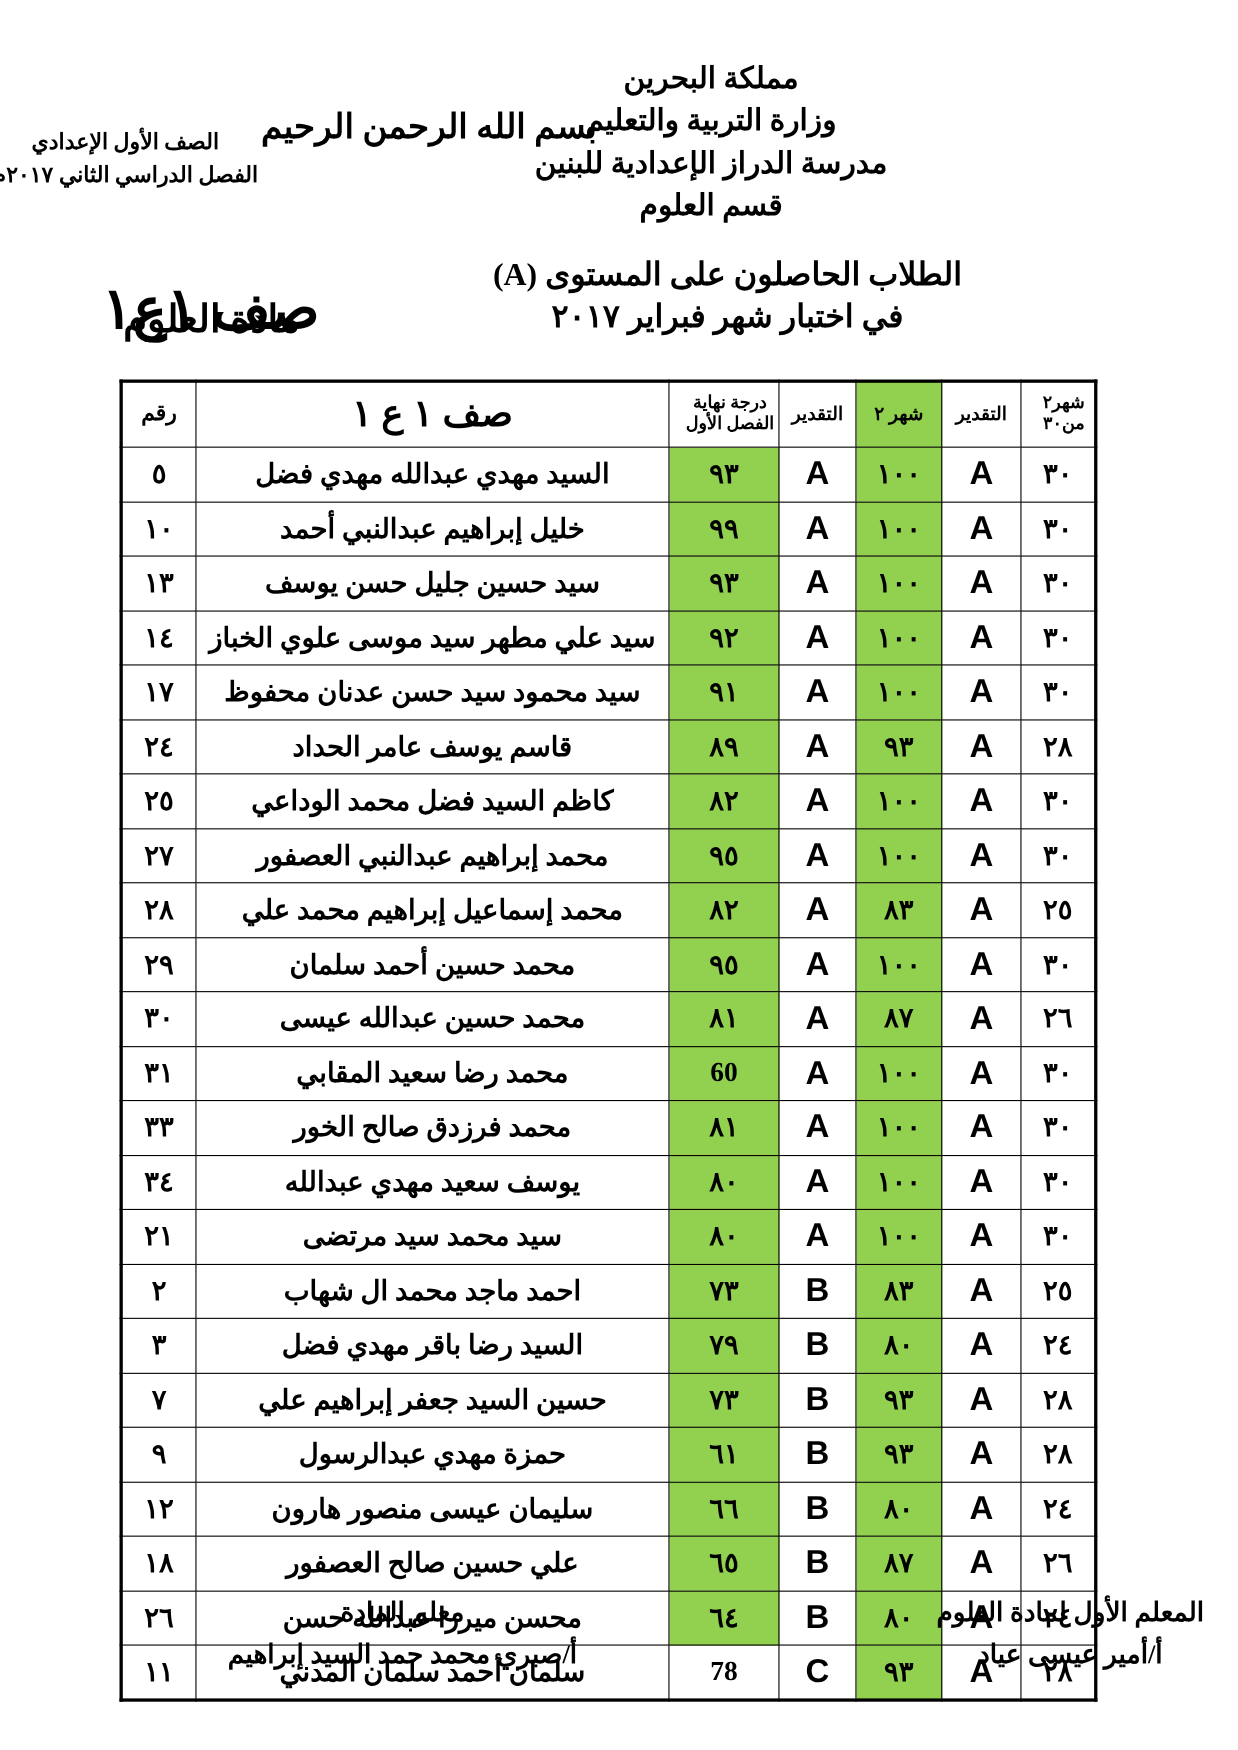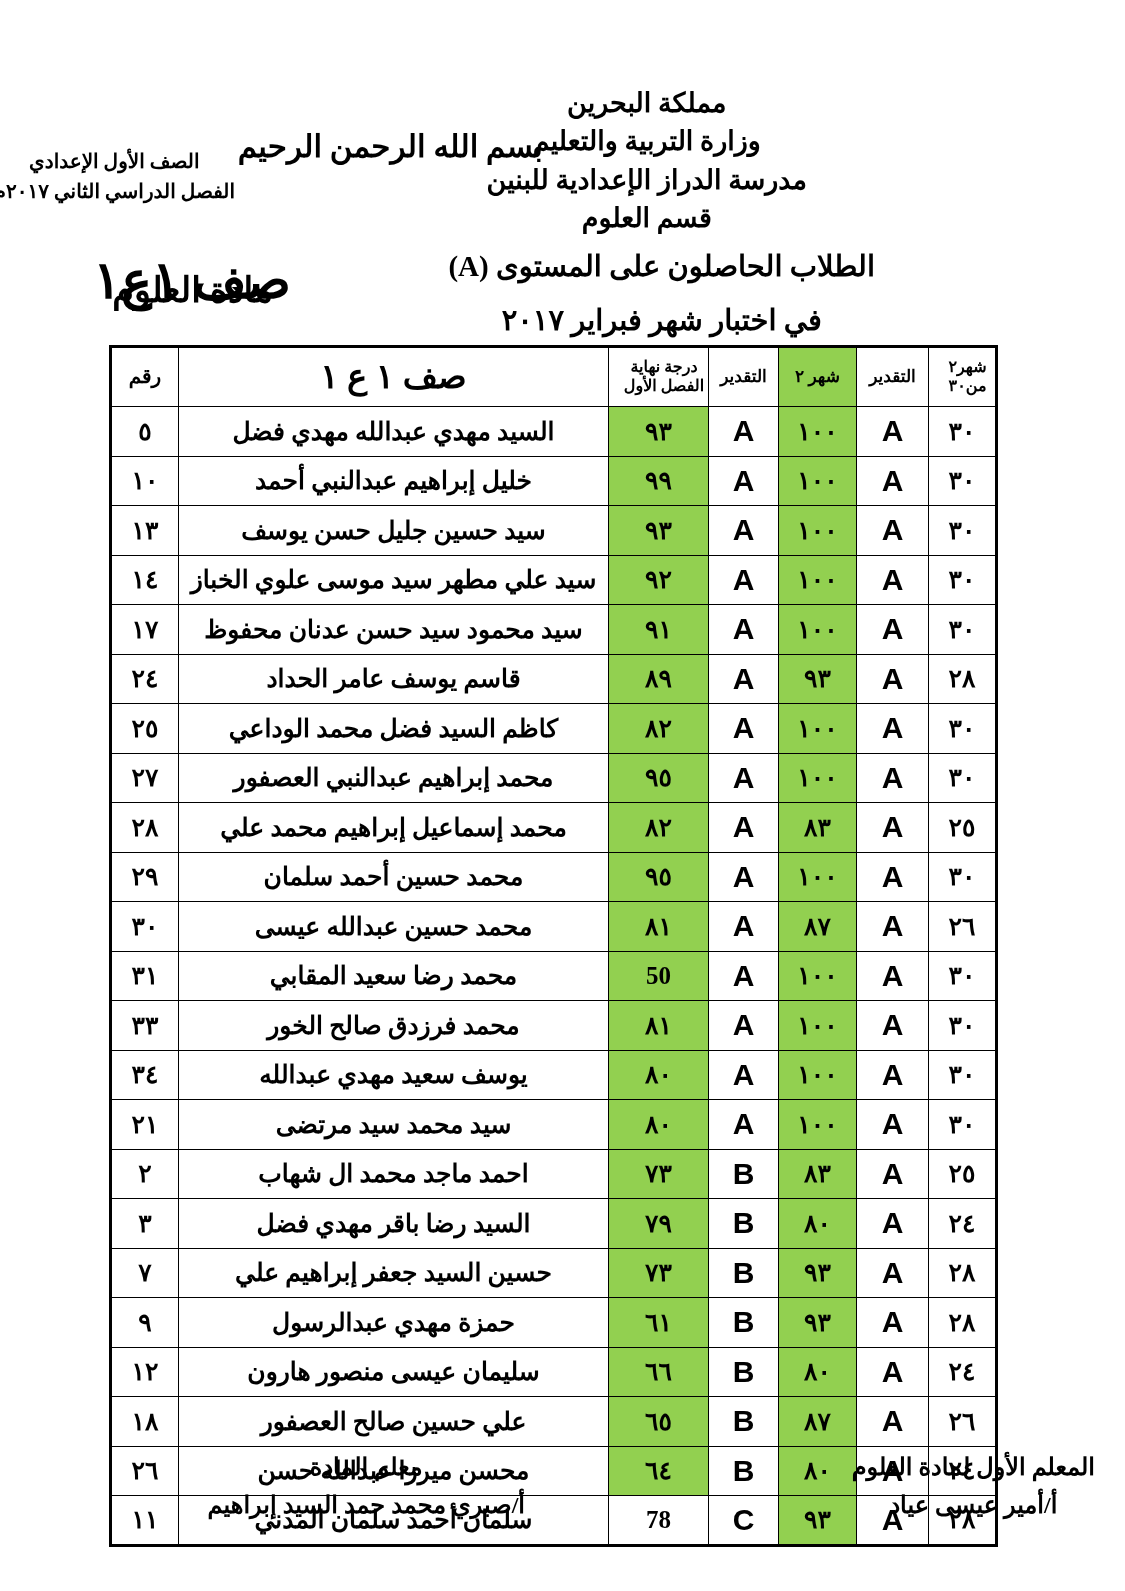--- a/index.html
+++ b/index.html
@@ -17,21 +17,20 @@
     overflow: hidden;
   }
 
   
   .header-zone {
     position: absolute;
     top: 52px;
     left: 0;
     width: 935px;
     height: 165px;
-    margin-top: 32px;
   }
   .org-block {
     position: absolute;
     top: 0;
     right: 128px;
     text-align: center;
     line-height: 1.42;
     font-size: 27px;
     font-weight: bold;
     letter-spacing: 0.5px;
@@ -68,21 +67,21 @@
   }
   .title-main {
     position: absolute;
     top: 0;
     right: 250px;
     text-align: center;
     line-height: 1.3;
     font-size: 29px;
     font-weight: bold;
   }
-  .title-main div { white-space: nowrap; margin-top: 16px; }
+  .title-main div { white-space: nowrap; }
   .title-subject {
     position: absolute;
     top: 38px;
     right: 852px;
     font-size: 35px;
     font-weight: bold;
     white-space: nowrap;
   }
   .title-class-big {
     position: absolute;
@@ -320,21 +319,21 @@
           <td class="letter">A</td>
           <td class="score green">٨١</td>
           <td class="name">محمد حسين عبدالله عيسى</td>
           <td class="num">٣٠</td>
         </tr>
         <tr>
           <td class="score">٣٠</td>
           <td class="letter">A</td>
           <td class="score green">١٠٠</td>
           <td class="letter">A</td>
-          <td class="score green">50</td>
+          <td class="score green">60</td>
           <td class="name">محمد رضا سعيد المقابي</td>
           <td class="num">٣١</td>
         </tr>
         <tr>
           <td class="score">٣٠</td>
           <td class="letter">A</td>
           <td class="score green">١٠٠</td>
           <td class="letter">A</td>
           <td class="score green">٨١</td>
           <td class="name">محمد فرزدق صالح الخور</td>

